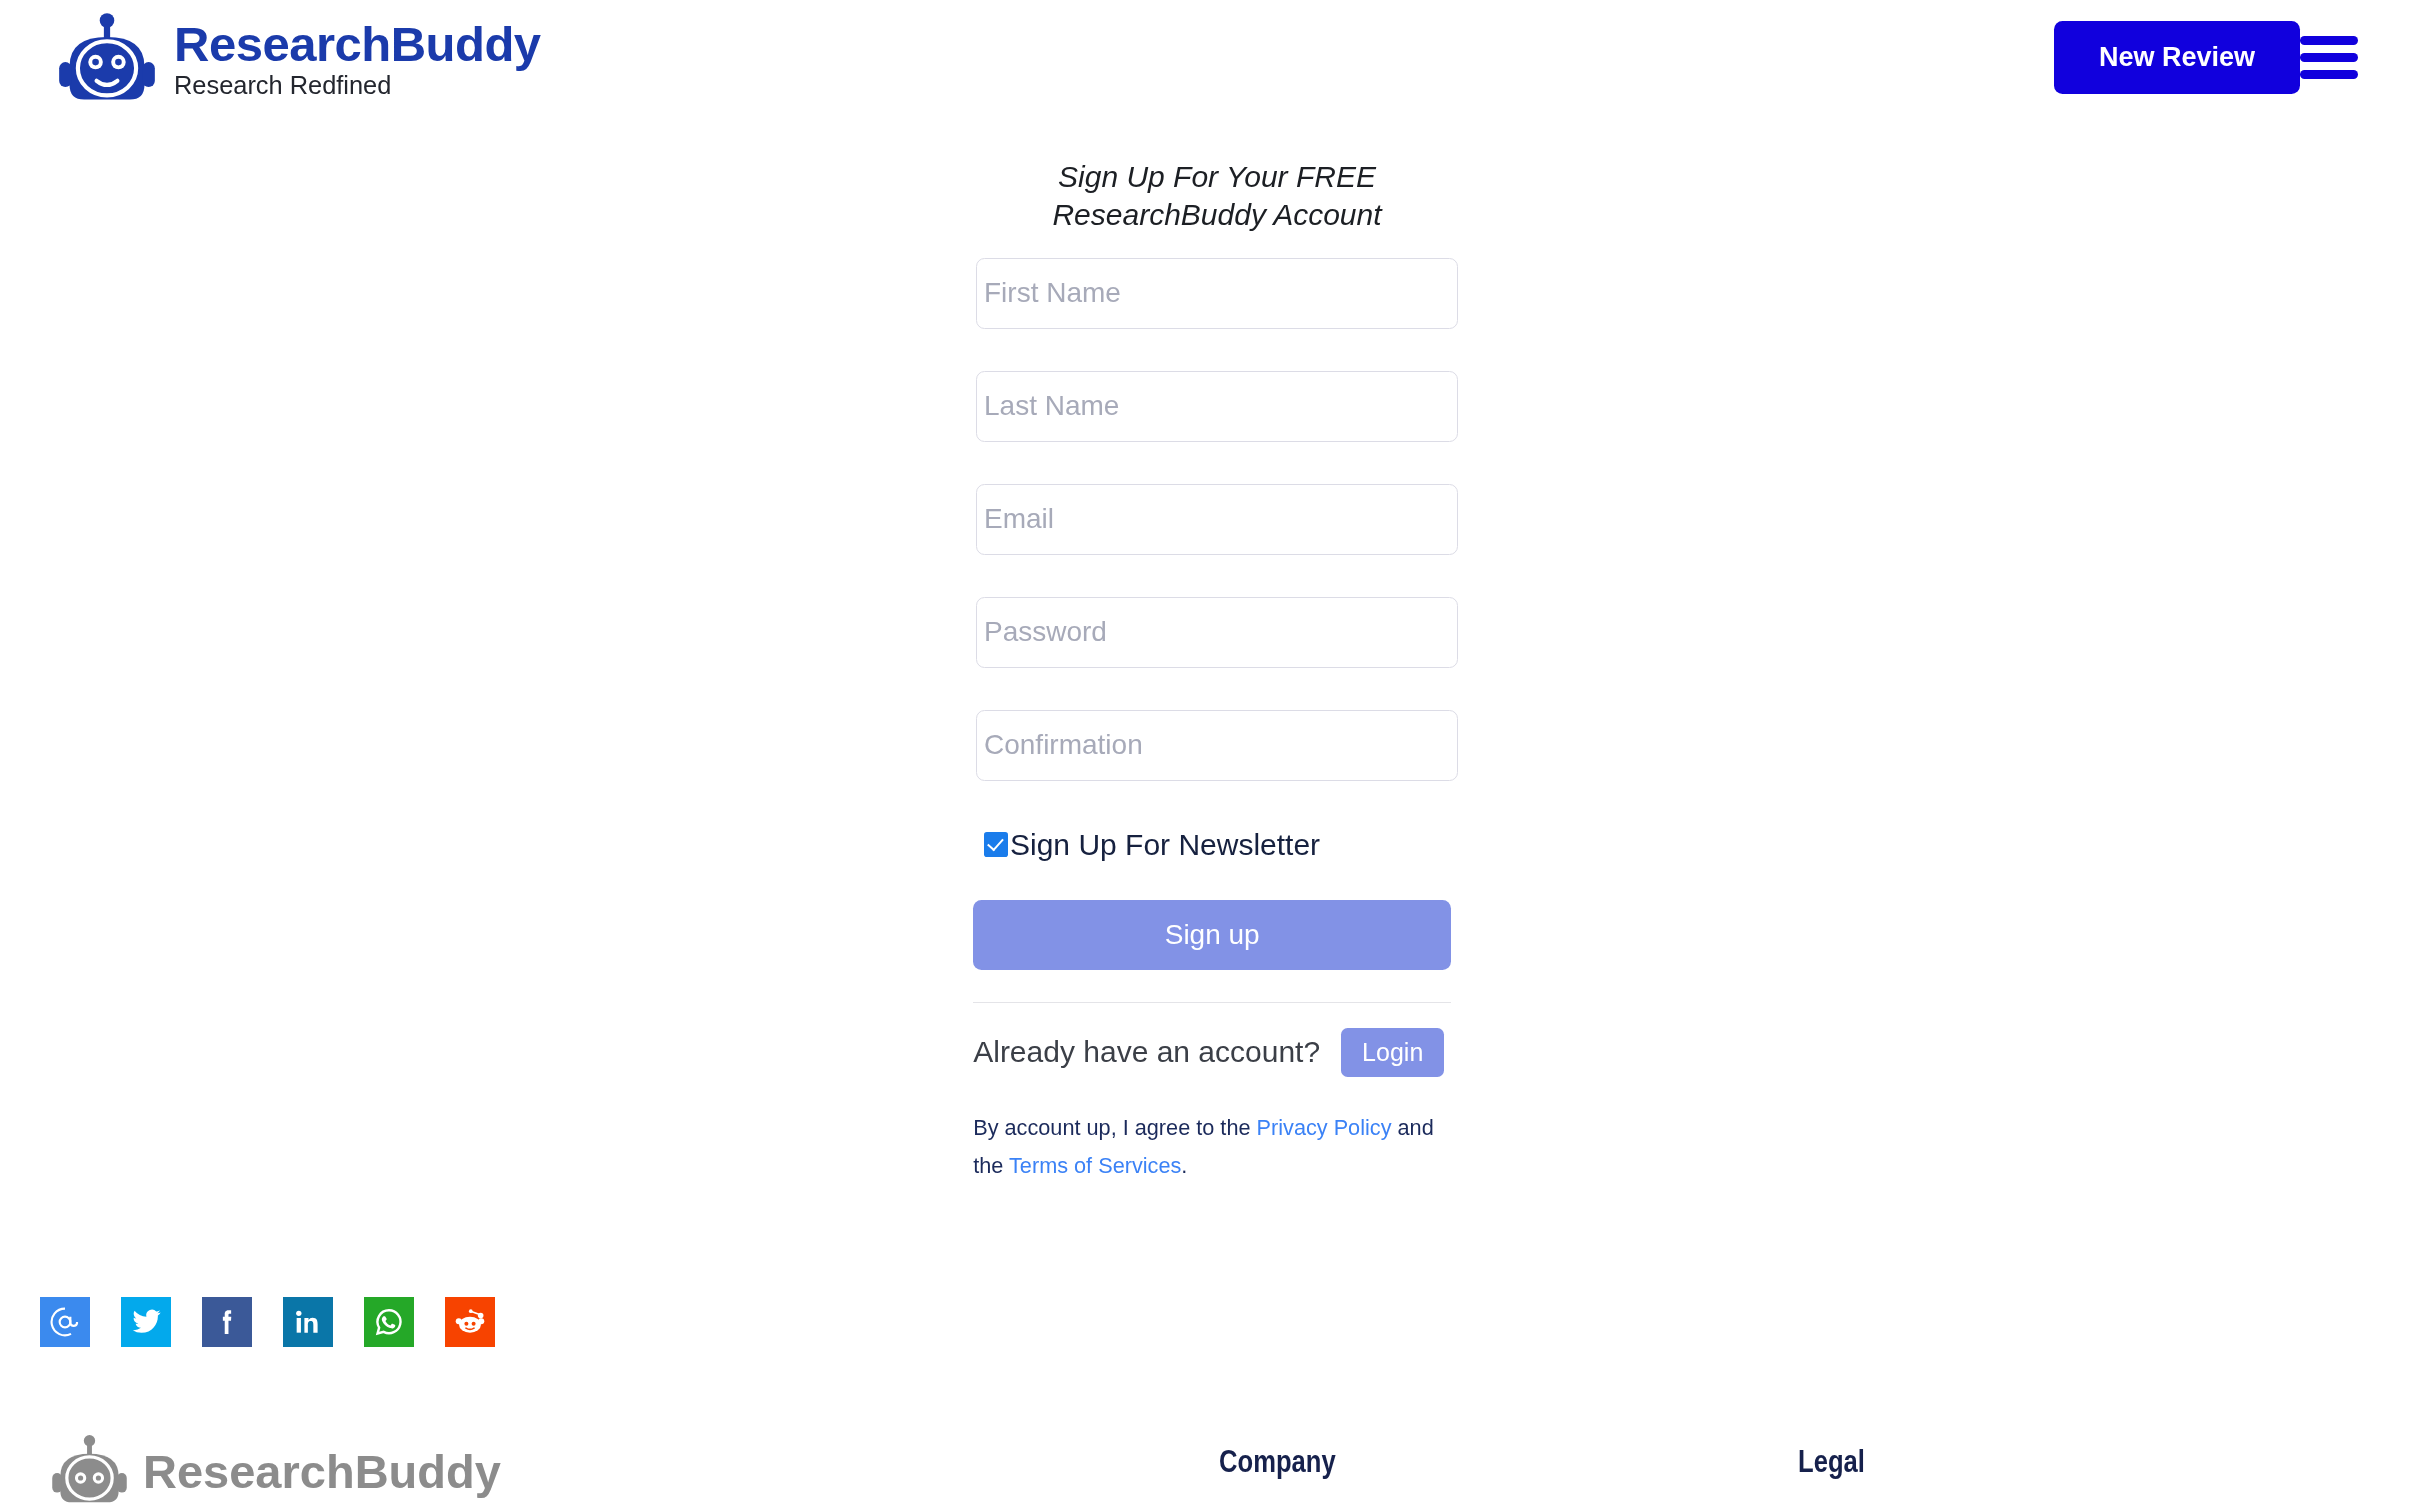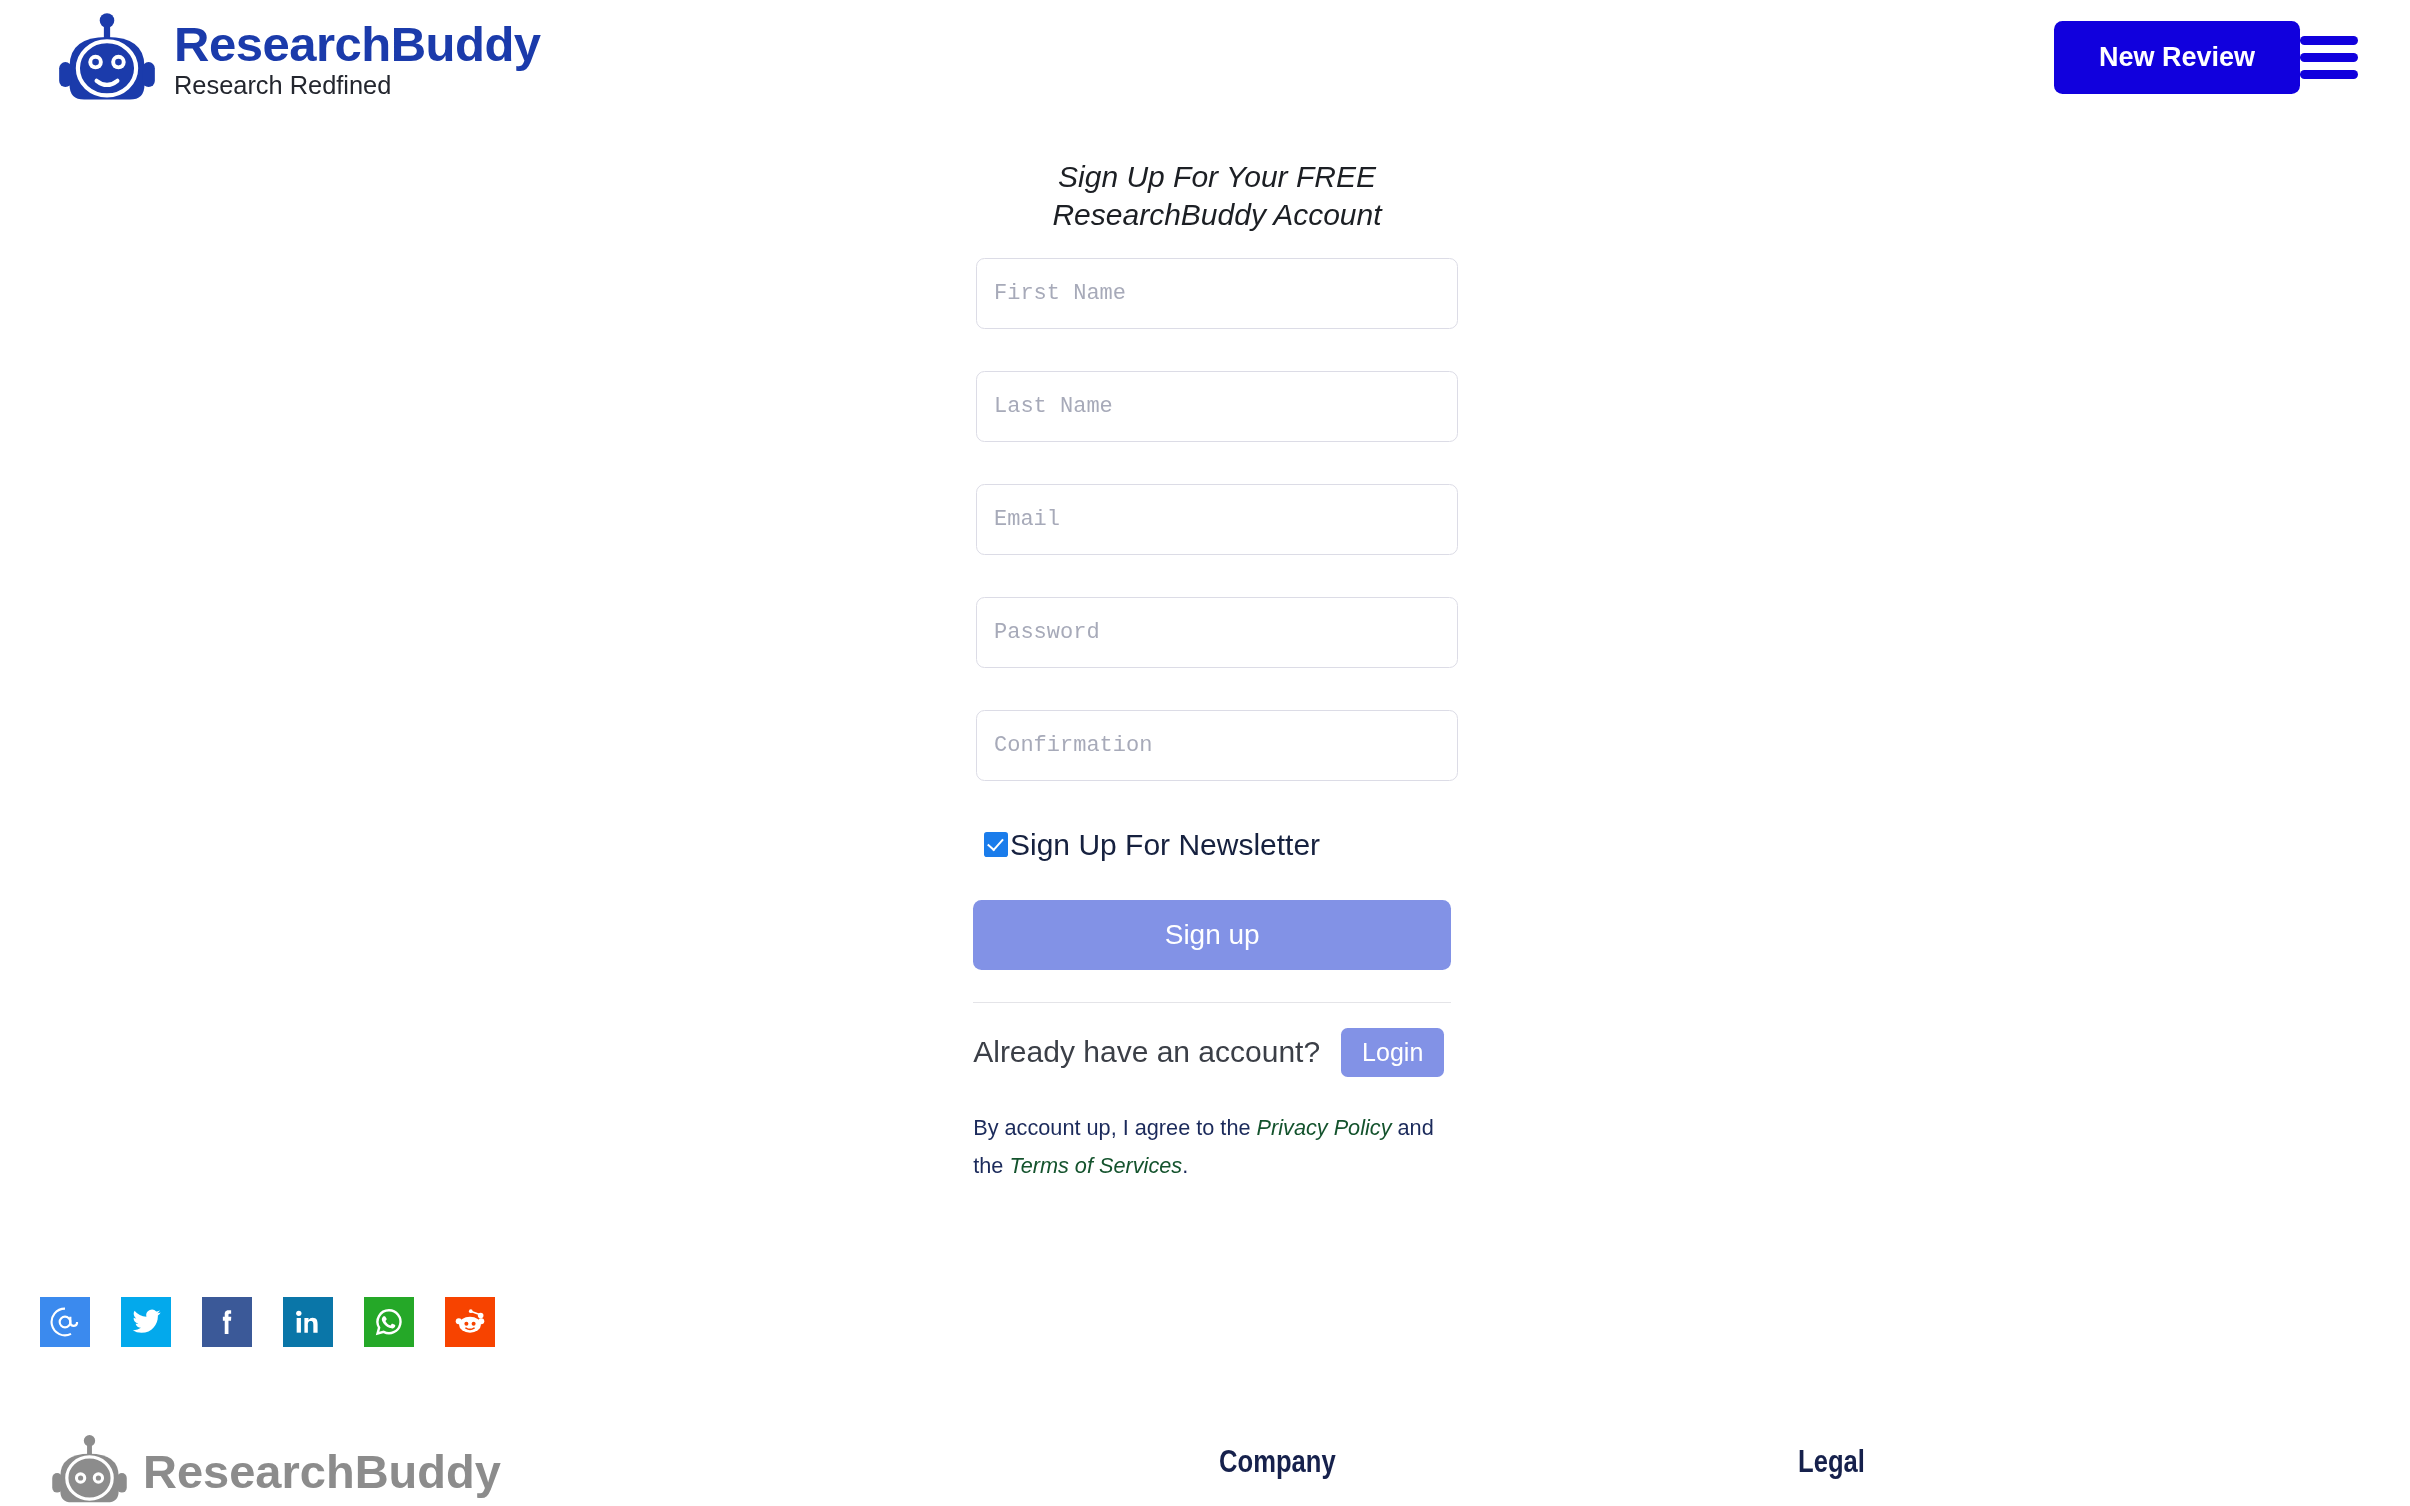--- a/index.html
+++ b/index.html
@@ -60,23 +60,23 @@
   .signup-heading {
     font-size: 30px; color: #1c1f24; text-align: center;
     line-height: 1.25; font-weight: normal; margin: 0 0 24.5px 0;
     white-space: pre-line;
     font-style: italic;
   }
   .field {
     display: block; width: 482px; height: 71px;
     border: 1.9px solid #dcdce6; border-radius: 8.5px;
     background: #ffffff;
-    font-size: 22px; color: #2b2f38;
-    padding: 0 17px; margin-bottom: 42px;
-    font-family: Liberation Mono, monospace;
+    font-size: 28px; color: #2b2f38;
+    padding: 0 7px; margin-bottom: 42px;
+    font-family: Liberation Sans, sans-serif;
     outline: none;
   }
   .field::placeholder { color: #a7aab9; }
   .field.last { margin-bottom: 49px; }
 
   .newsletter-row {
     display: flex; align-items: center; gap: 2px;
     margin-bottom: 40px; margin-left: 7.5px;
   }
   .cb {
@@ -114,21 +114,21 @@
   .login-btn {
     background: #8292e6; color: #ffffff; border: none;
     border-radius: 6.6px; font-size: 25px;
     padding: 0 21px; height: 49px; line-height: 49px;
     cursor: pointer; font-family: "Liberation Sans", sans-serif;
   }
   .terms {
     margin: 32px 0 0 -2.8px; width: 463px;
     font-size: 21.7px; line-height: 1.75; color: #1b2a5b;
   }
-  .terms a { color: #14532d; text-decoration: none; font-style: italic; }
+  .terms a { color: #3b82f6; text-decoration: none; }
 
   
   .social {
     position: absolute; left: 40px; top: 1297px;
     display: flex; gap: 31px;
   }
   .social-btn {
     width: 50px; height: 50px; border: none; padding: 0;
     display: flex; align-items: center; justify-content: center;
     cursor: pointer; color: #ffffff;

